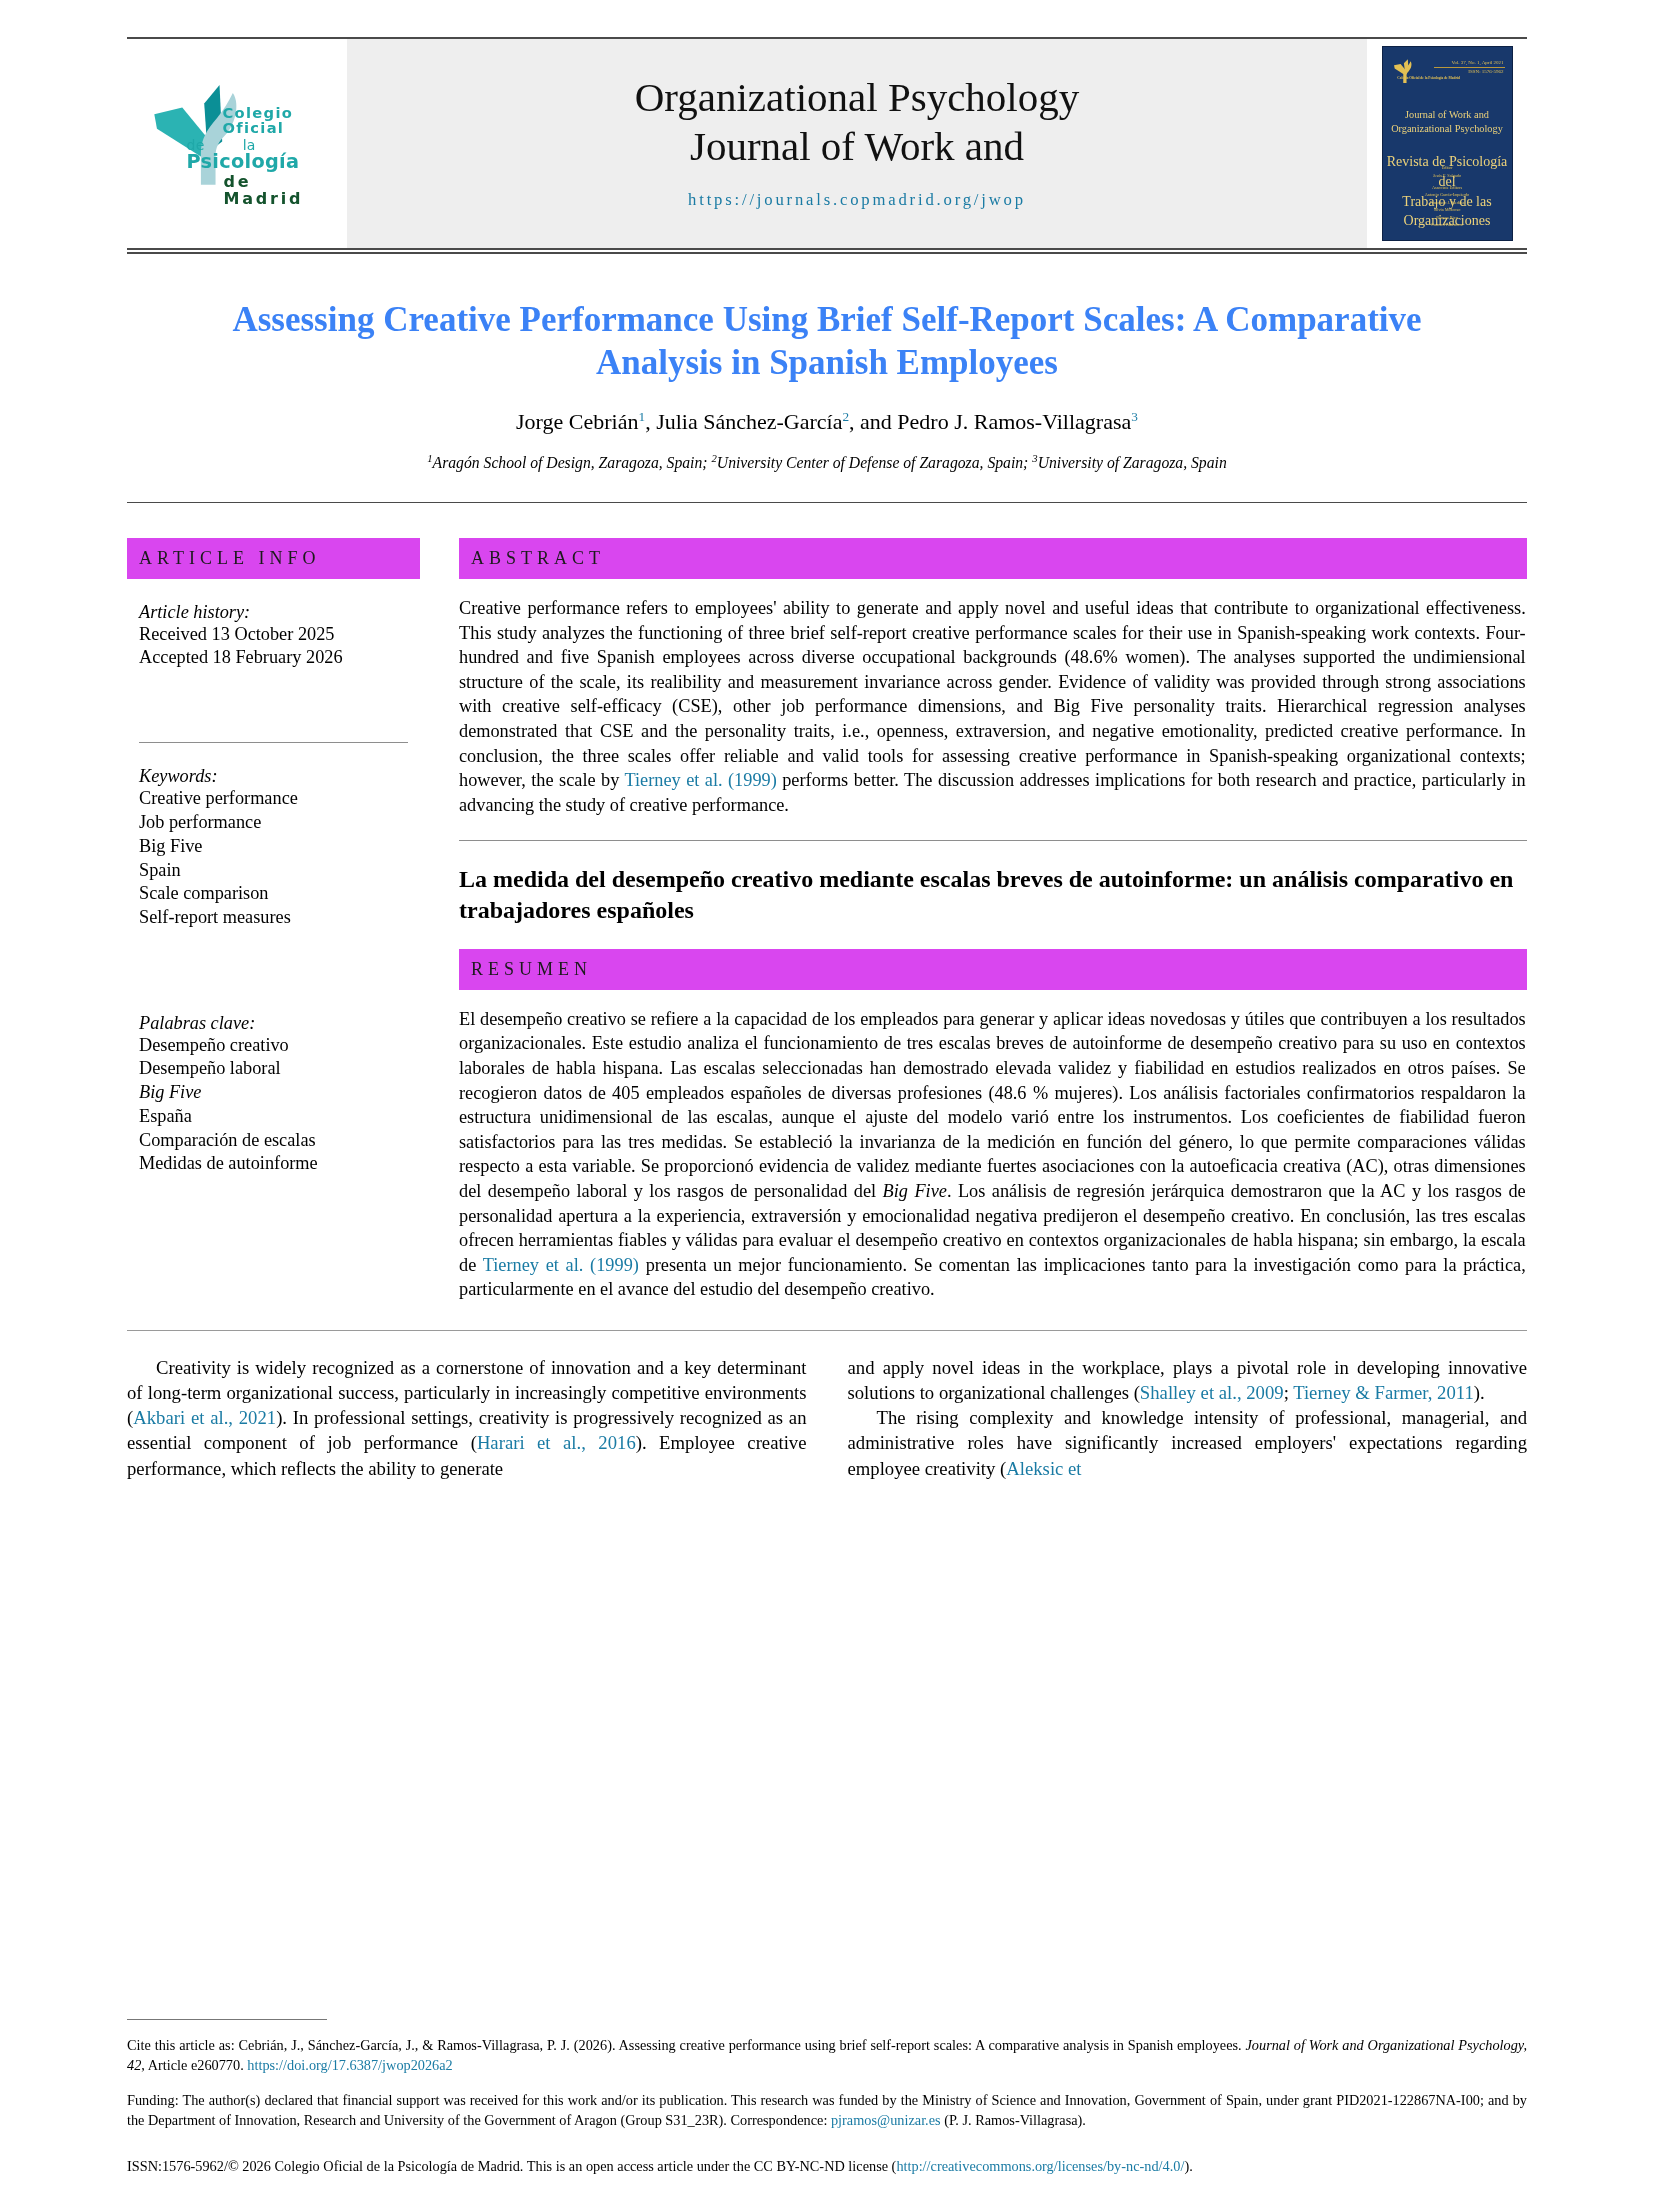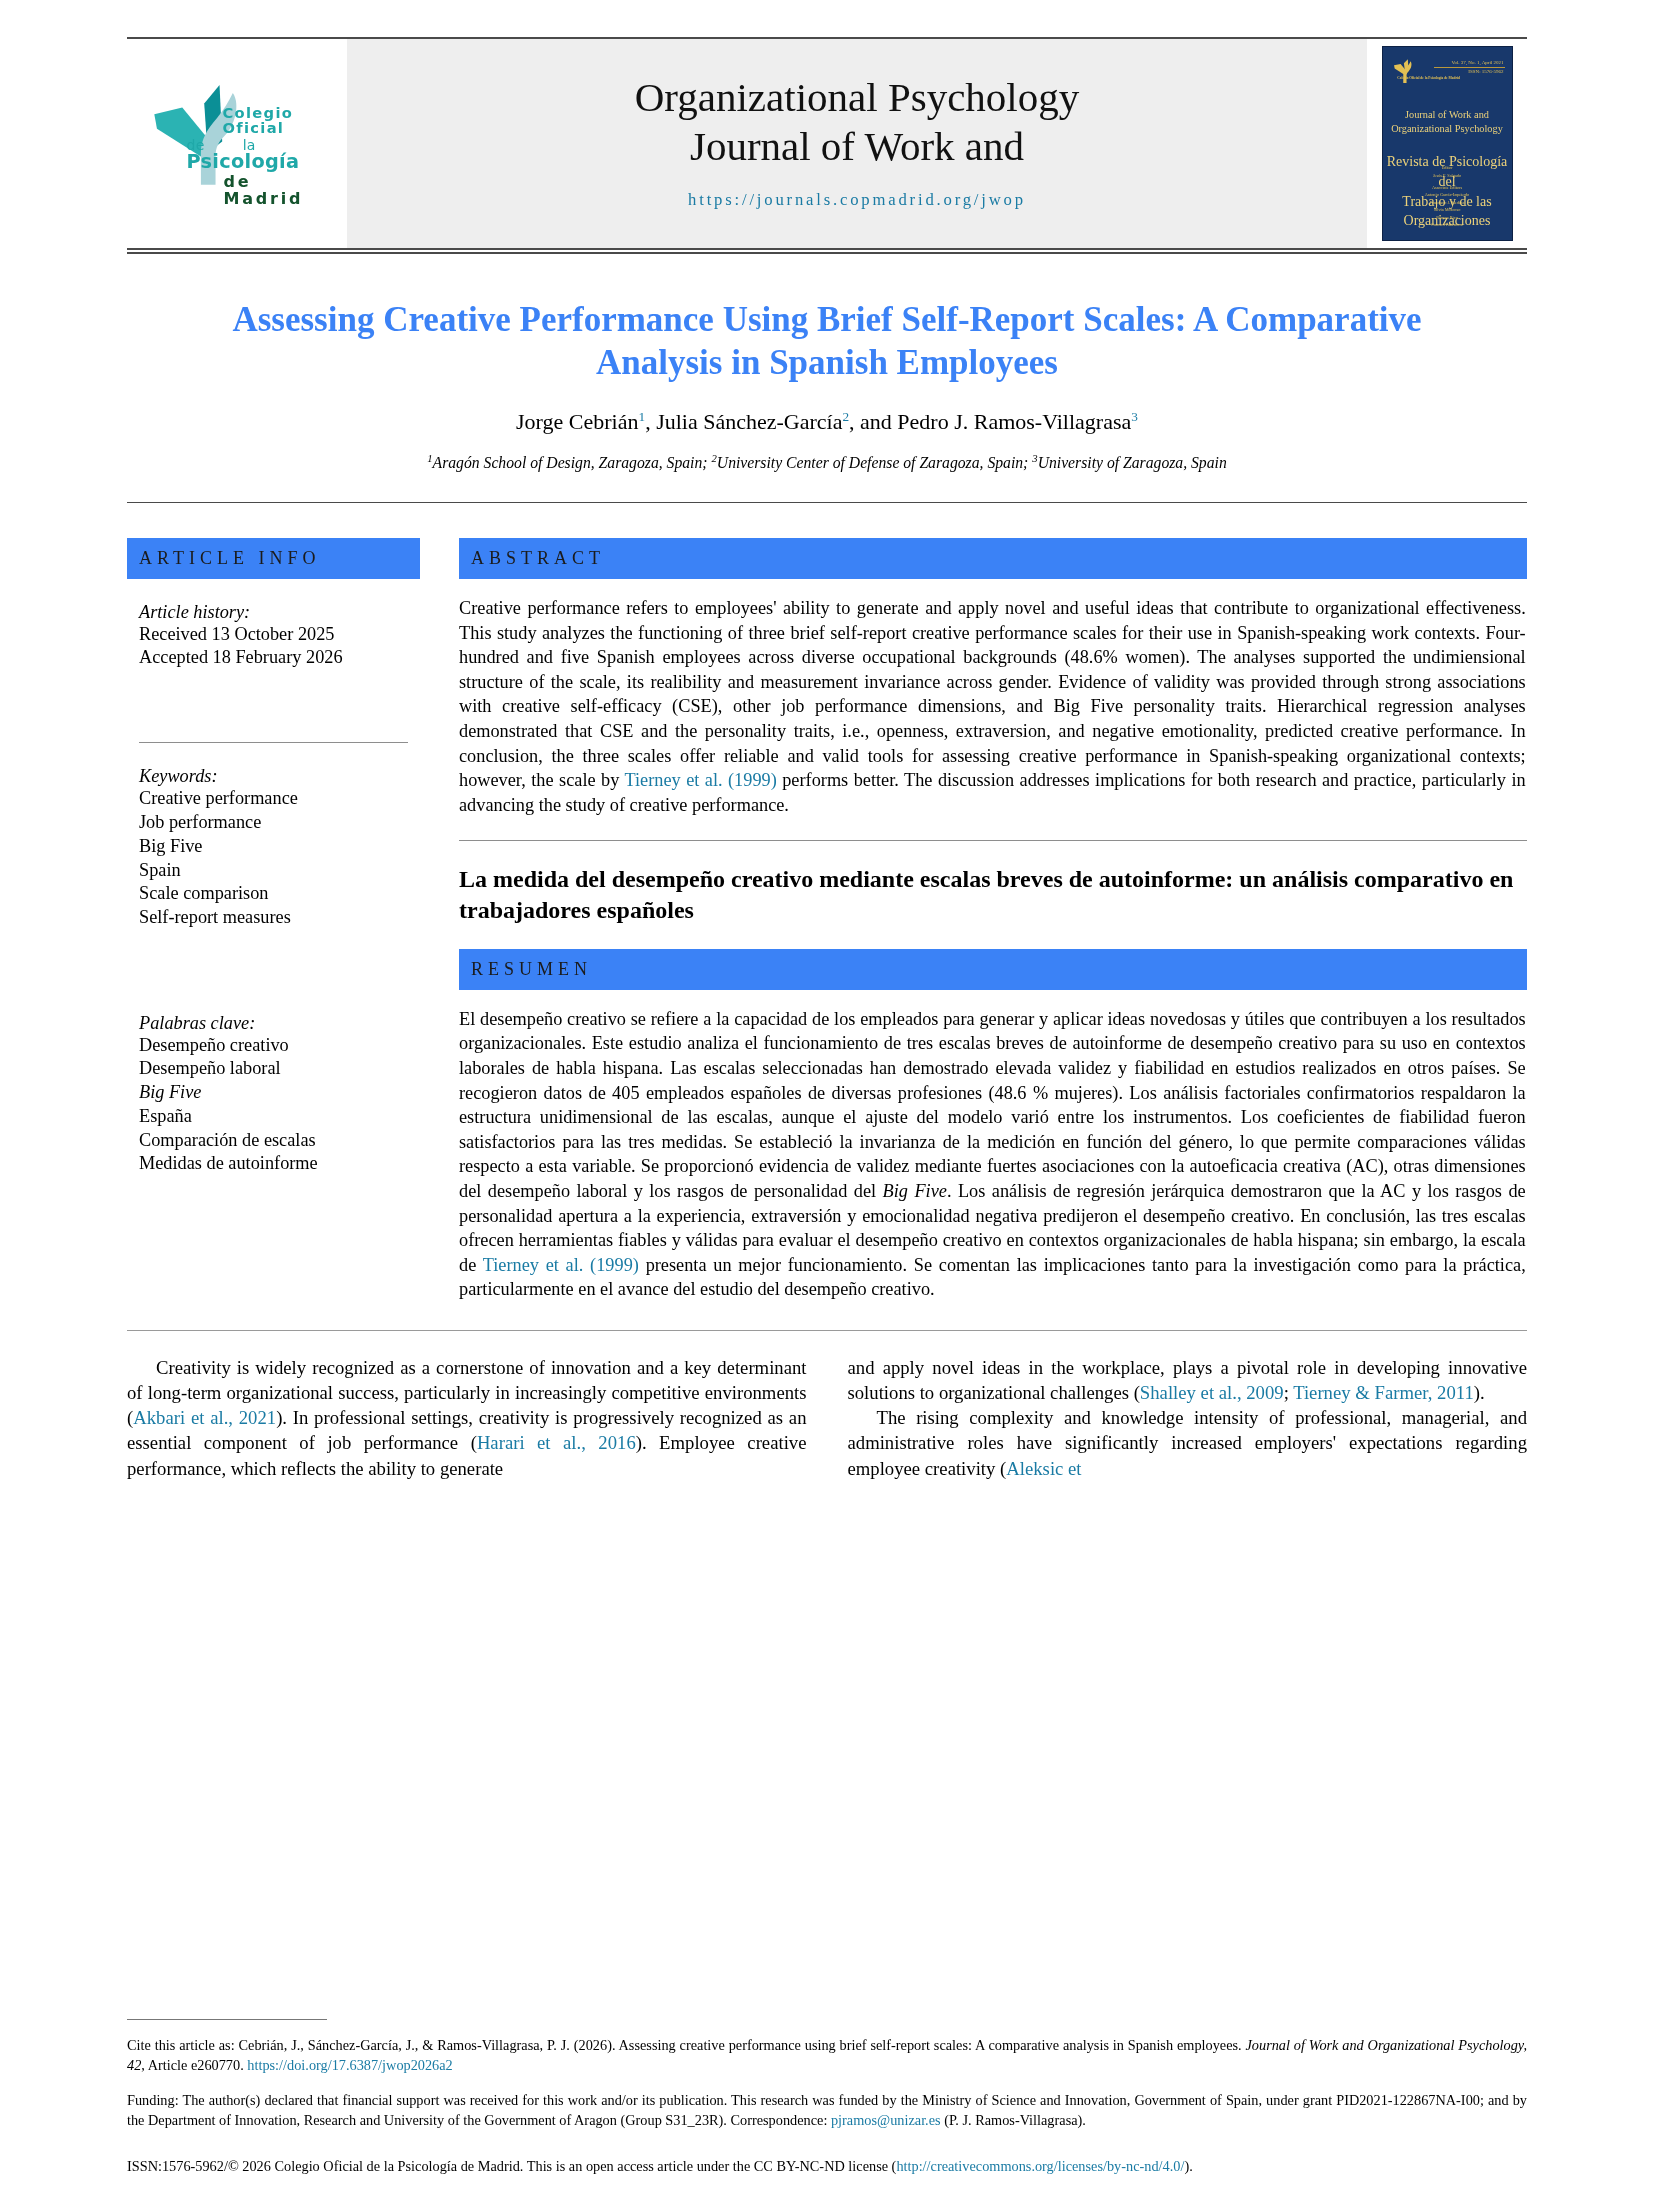--- a/index.html
+++ b/index.html
@@ -128,21 +128,21 @@
   .affil sup { font-style: italic; font-size: 10.7px; }
 
   .hrule-strong { border-top: 1.3px solid #4a4a4a; margin-top: 29px; }
 
   
   .cols { display: flex; margin-top: 35px; }
   .col-left { flex: 0 0 293px; margin-right: 39px; }
   .col-right { flex: 1 1 auto; }
 
   .bar {
-    background: #3b82f6;
+    background: #d946ef;
     height: 41px;
     display: flex;
     align-items: center;
     padding-left: 12px;
     font-size: 18px;
     letter-spacing: 5px;
     color: #1b1b1b;
   }
   .sb-block { padding: 0 12px; }
   .sb-head { font-style: italic; font-size: 18.3px; margin-top: 23px; }

